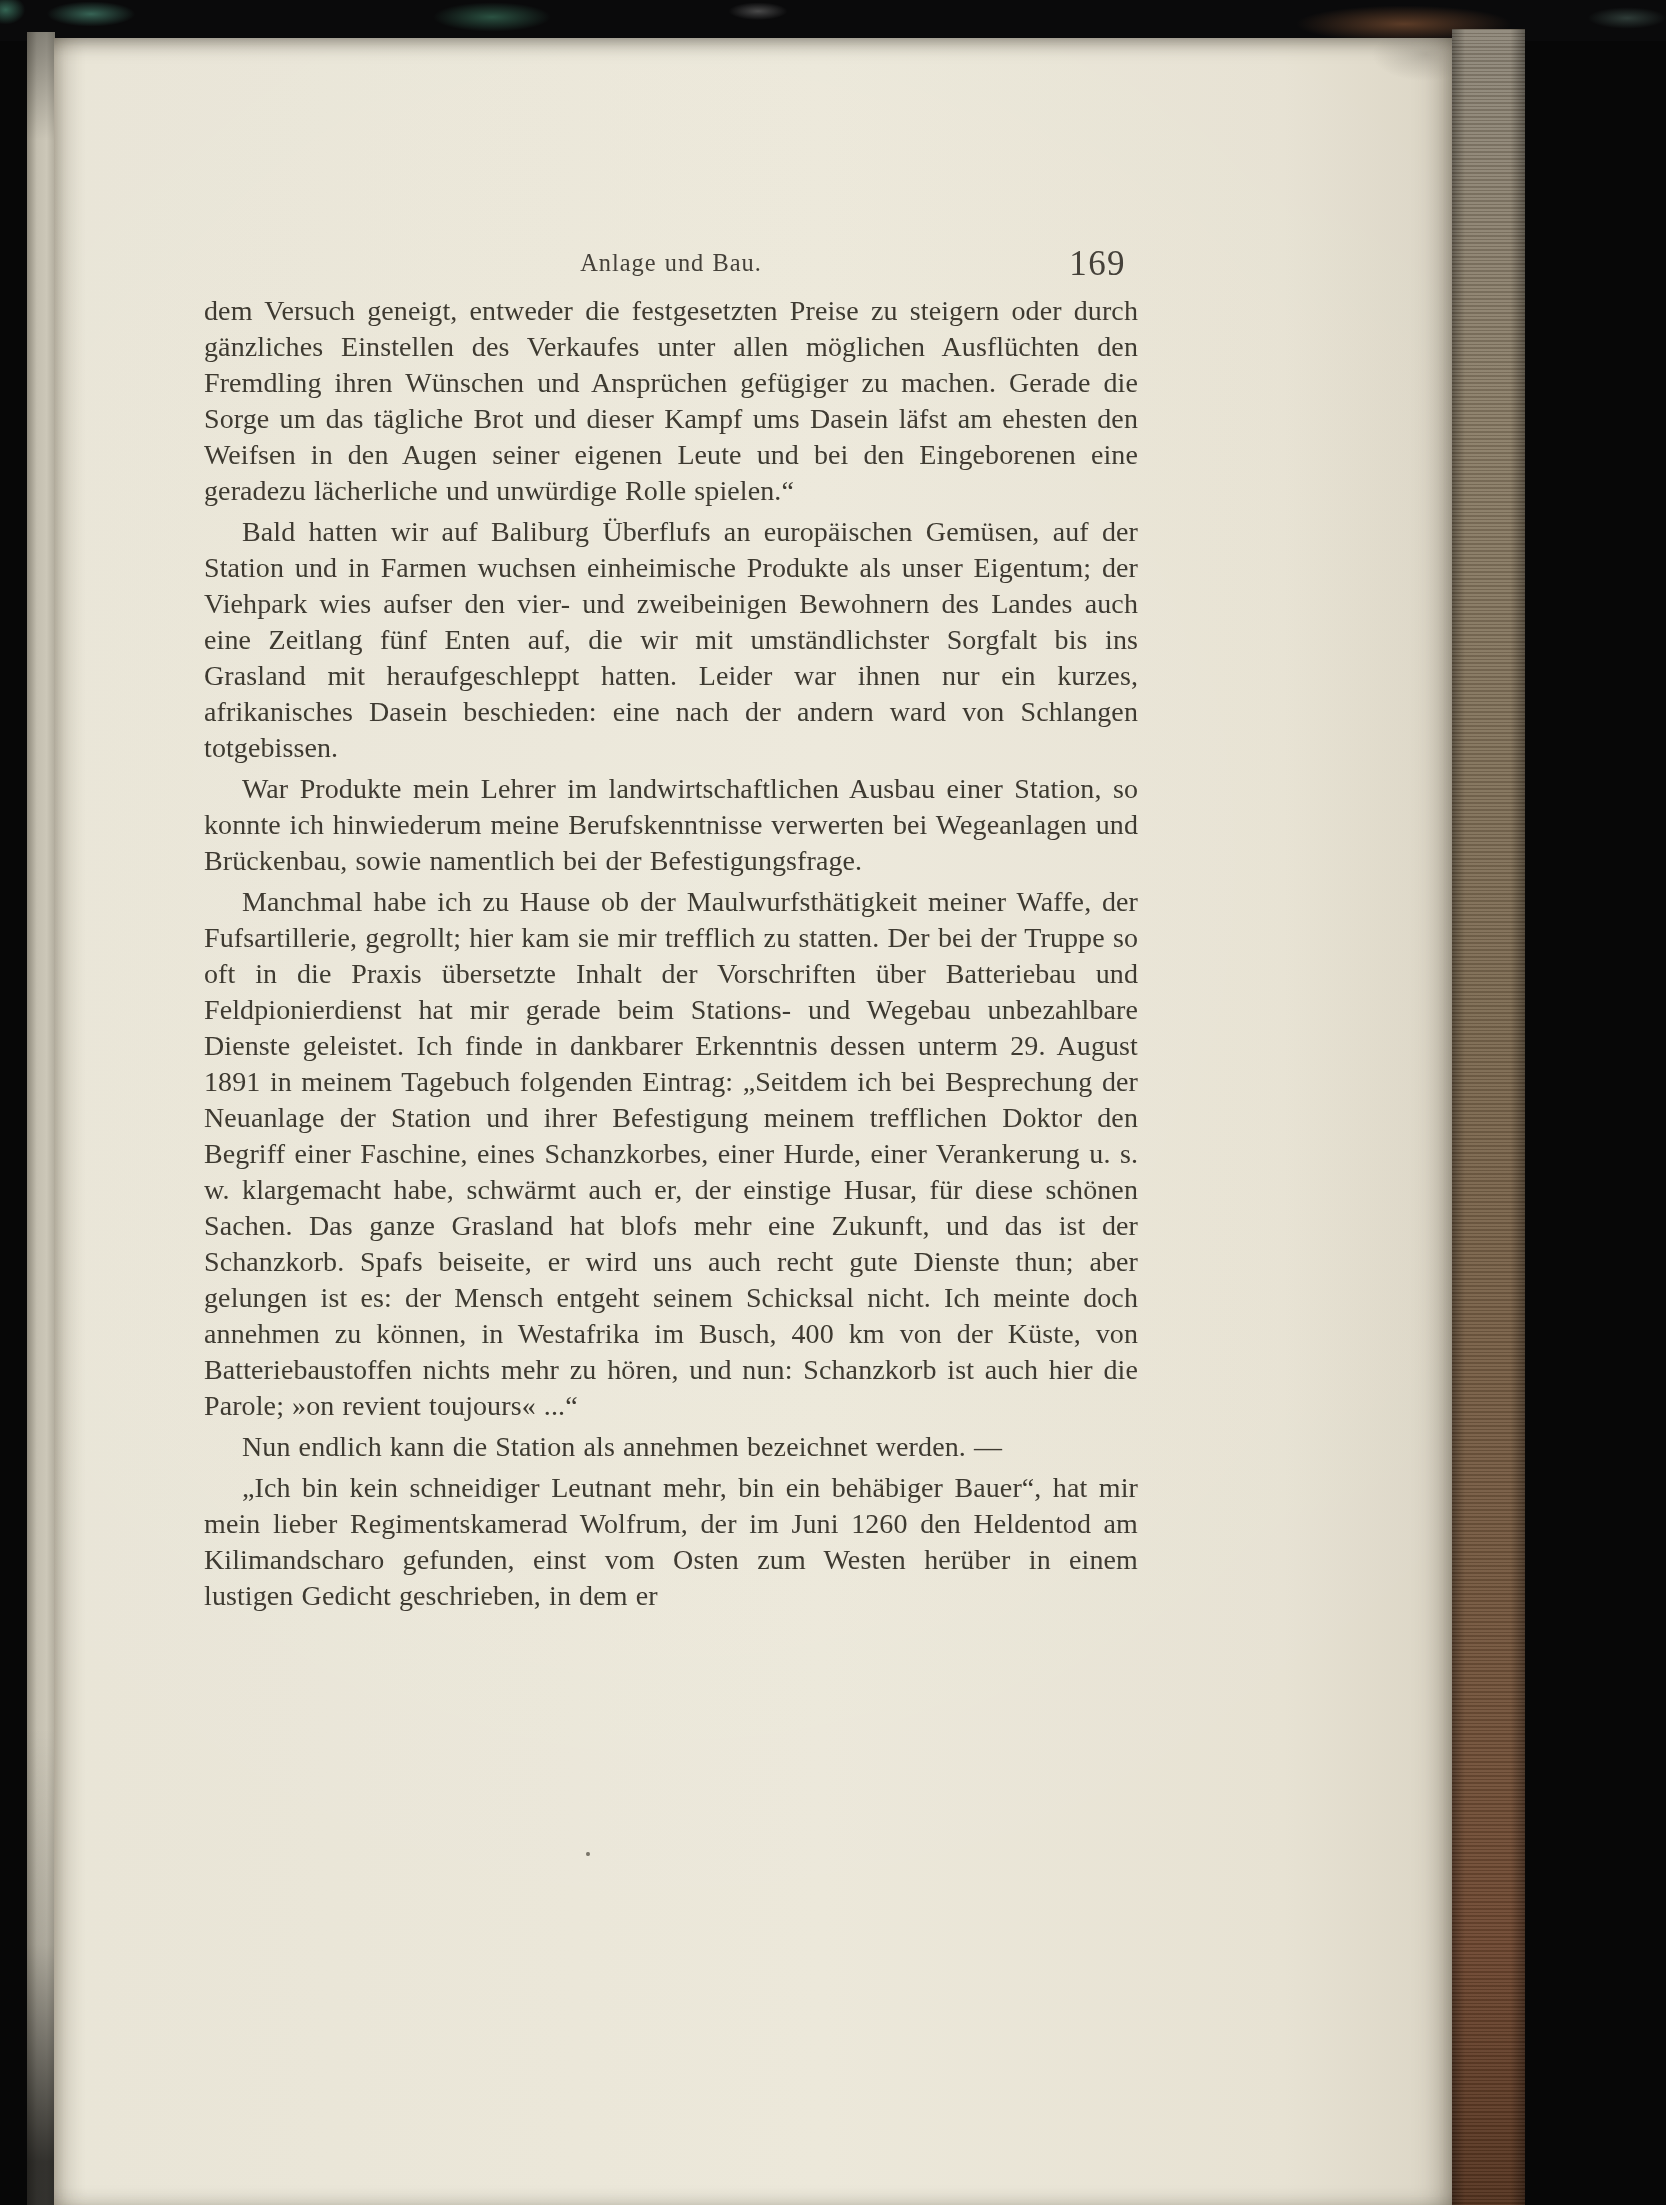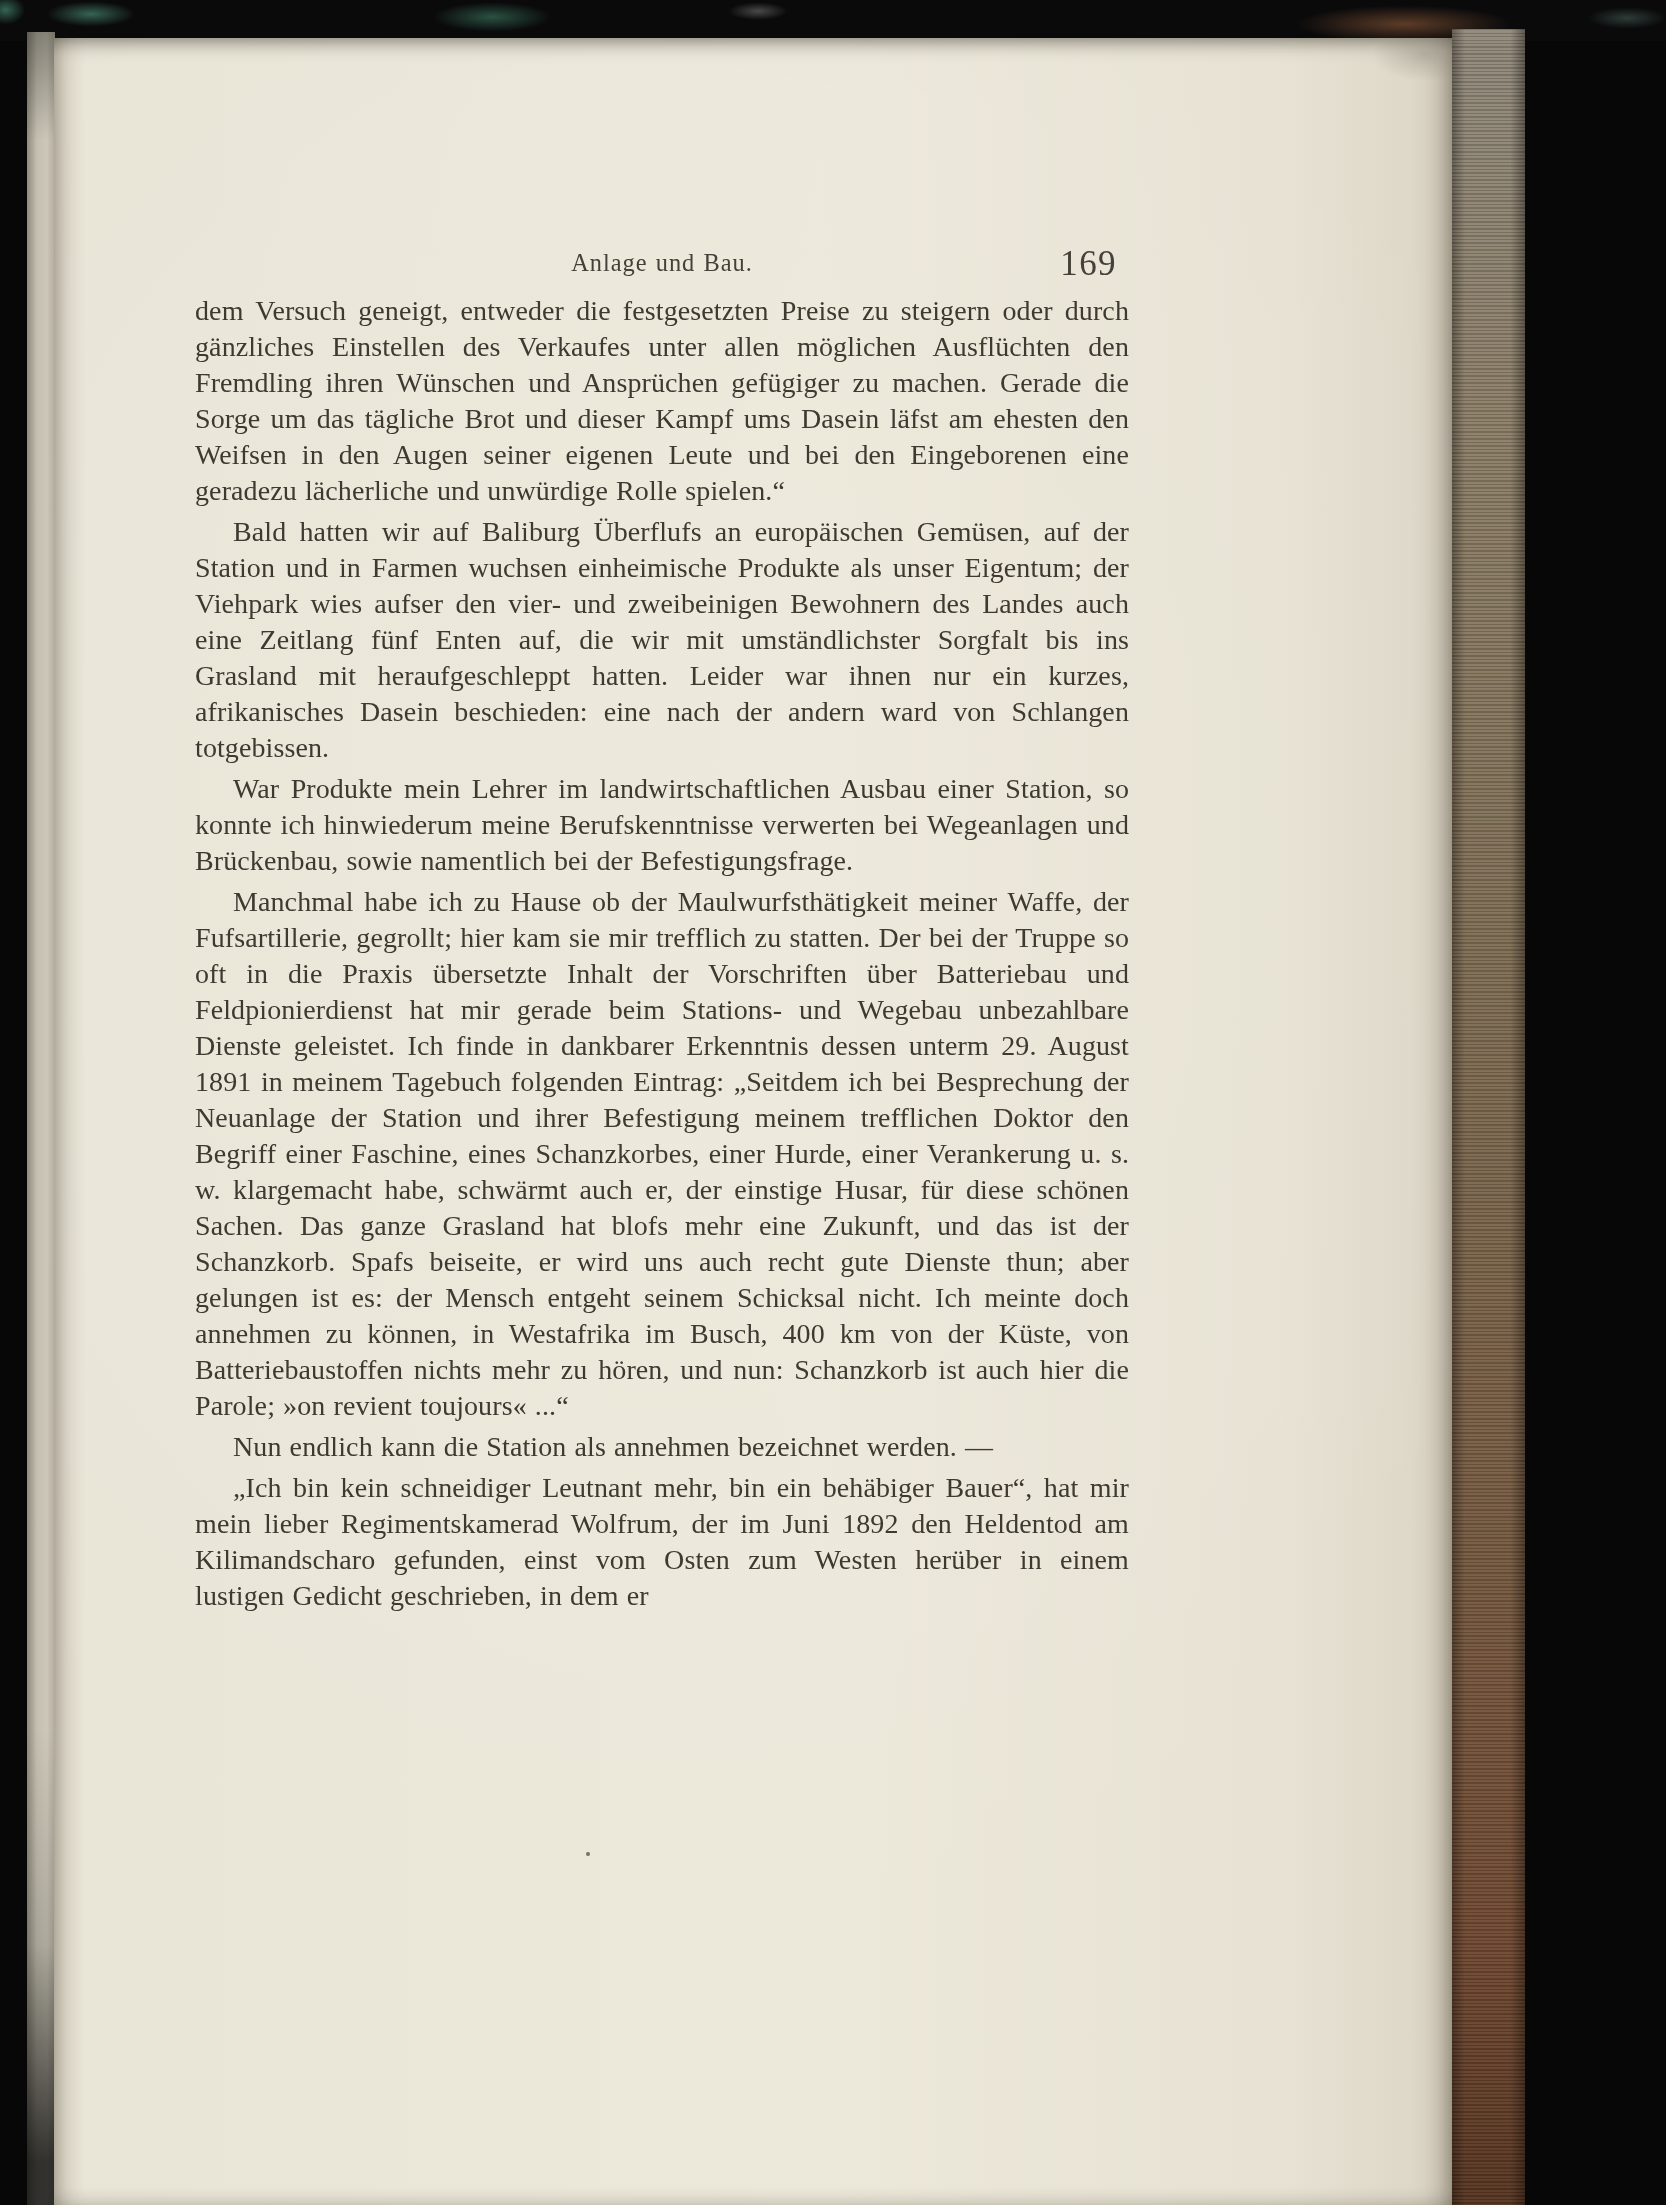--- a/index.html
+++ b/index.html
@@ -67,21 +67,21 @@
   .corner-smudge {
     position: absolute;
     right: 0; top: 0;
     width: 105px; height: 66px;
     background: radial-gradient(ellipse 77px 38px at 75% 25%, rgba(120,115,105,0.35), transparent 70%);
   }
 
   
   .text-block {
     position: absolute;
-    left: 136px; top: 209px;
+    left: 145px; top: 209px;
     width: 944px;
     color: #3e3a31;
     font-size: 28px;
     line-height: 36px;
     text-align: justify;
     letter-spacing: 0.1px;
     word-spacing: 1px;
   }
 
   .page-header {
@@ -135,18 +135,18 @@
     <div class="page-header">
       <span class="running-title">Anlage und Bau.</span>
       <span class="page-number">169</span>
     </div>
 
     <p class="para">dem Versuch geneigt, entweder die festgesetzten Preise zu steigern oder durch gänzliches Einstellen des Verkaufes unter allen möglichen Ausflüchten den Fremdling ihren Wünschen und Ansprüchen gefügiger zu machen. Gerade die Sorge um das tägliche Brot und dieser Kampf ums Dasein läfst am ehesten den Weifsen in den Augen seiner eigenen Leute und bei den Eingeborenen eine geradezu lächerliche und unwürdige Rolle spielen.“</p>
     <p class="para indent">Bald hatten wir auf Baliburg Überflufs an europäischen Gemüsen, auf der Station und in Farmen wuchsen einheimische Produkte als unser Eigentum; der Viehpark wies aufser den vier- und zweibeinigen Bewohnern des Landes auch eine Zeitlang fünf Enten auf, die wir mit umständlichster Sorgfalt bis ins Grasland mit heraufgeschleppt hatten. Leider war ihnen nur ein kurzes, afrikanisches Dasein beschieden: eine nach der andern ward von Schlangen totgebissen.</p>
     <p class="para indent">War Produkte mein Lehrer im landwirtschaftlichen Ausbau einer Station, so konnte ich hinwiederum meine Berufskenntnisse verwerten bei Wegeanlagen und Brückenbau, sowie namentlich bei der Befestigungsfrage.</p>
     <p class="para indent">Manchmal habe ich zu Hause ob der Maulwurfsthätigkeit meiner Waffe, der Fufsartillerie, gegrollt; hier kam sie mir trefflich zu statten. Der bei der Truppe so oft in die Praxis übersetzte Inhalt der Vorschriften über Batteriebau und Feldpionierdienst hat mir gerade beim Stations- und Wegebau unbezahlbare Dienste geleistet. Ich finde in dankbarer Erkenntnis dessen unterm 29. August 1891 in meinem Tagebuch folgenden Eintrag: „Seitdem ich bei Besprechung der Neuanlage der Station und ihrer Befestigung meinem trefflichen Doktor den Begriff einer Faschine, eines Schanzkorbes, einer Hurde, einer Verankerung u. s. w. klargemacht habe, schwärmt auch er, der einstige Husar, für diese schönen Sachen. Das ganze Grasland hat blofs mehr eine Zukunft, und das ist der Schanzkorb. Spafs beiseite, er wird uns auch recht gute Dienste thun; aber gelungen ist es: der Mensch entgeht seinem Schicksal nicht. Ich meinte doch annehmen zu können, in Westafrika im Busch, 400 km von der Küste, von Batteriebaustoffen nichts mehr zu hören, und nun: Schanzkorb ist auch hier die Parole; »on revient toujours« ...“</p>
     <p class="para indent">Nun endlich kann die Station als annehmen bezeichnet werden. —</p>
-    <p class="para indent">„Ich bin kein schneidiger Leutnant mehr, bin ein behäbiger Bauer“, hat mir mein lieber Regimentskamerad Wolfrum, der im Juni 1892 den Heldentod am Kilimandscharo gefunden, einst vom Osten zum Westen herüber in einem lustigen Gedicht geschrieben, in dem er</p>
+    <p class="para indent">„Ich bin kein schneidiger Leutnant mehr, bin ein behäbiger Bauer“, hat mir mein lieber Regimentskamerad Wolfrum, der im Juni 1260 den Heldentod am Kilimandscharo gefunden, einst vom Osten zum Westen herüber in einem lustigen Gedicht geschrieben, in dem er</p>
   </div>
 
   <div class="ink-dot"></div>
 </div>
 
 
 </body></html>

